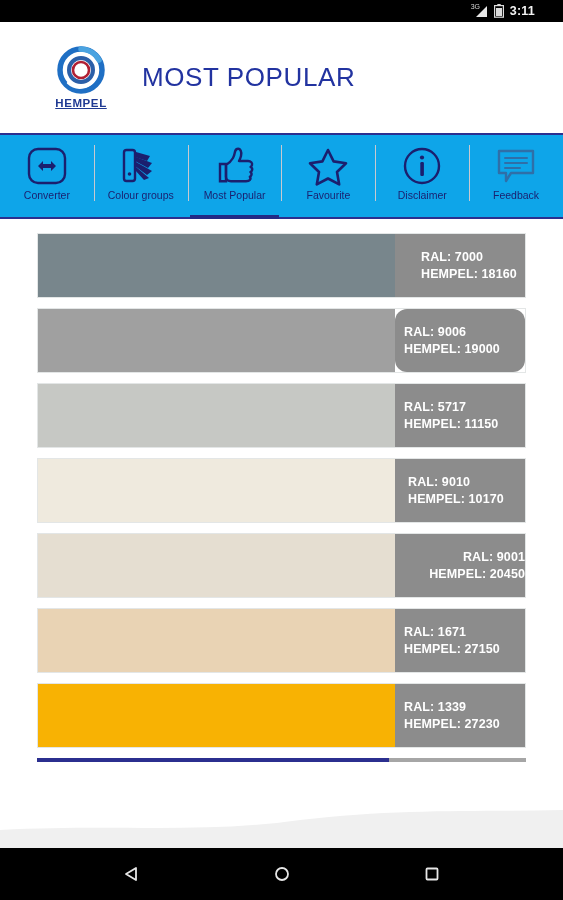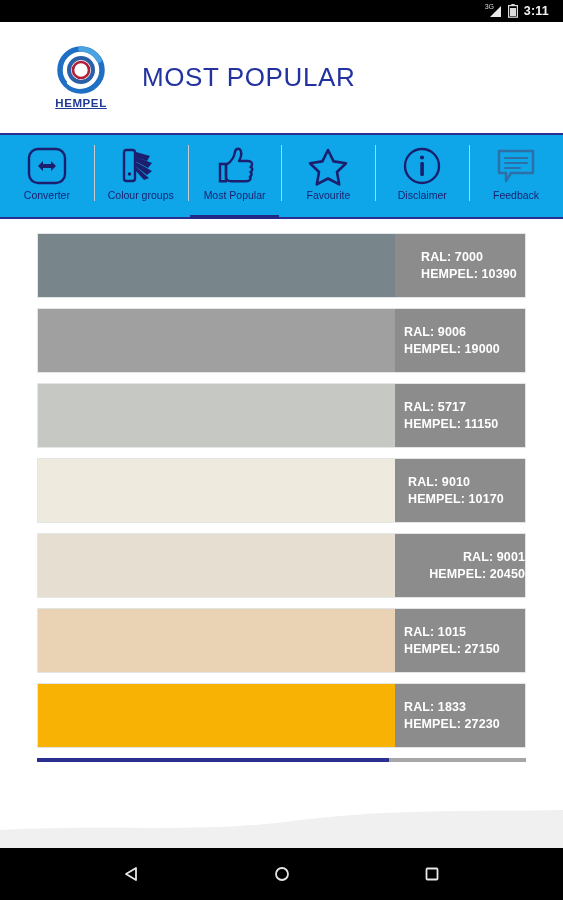--- a/index.html
+++ b/index.html
@@ -7,21 +7,21 @@
   body {
     font-family:"Liberation Sans", sans-serif;
     background:#ffffff;
     overflow:hidden;
     position:relative;
   }
 
   
   .status-bar{
     height:22px; background:#000; display:flex; align-items:center;
-    justify-content:flex-end; padding-right:14px; gap:6px;text-align:center;
+    justify-content:flex-end; padding-right:28px; gap:6px;text-align:center;
   }
   .sb-signal{ position:relative; width:17px; height:14px; display:block; }
   .sb-3g{
     position:absolute; left:0; top:-1px; font-size:7px; color:#d8d8d8;
     font-family:"Liberation Sans", sans-serif; line-height:8px; letter-spacing:-0.3px;
   }
   .sb-battery{ width:10px; height:14px; position:relative; display:block; }
   .sb-time{ color:#f2f2f2; font-size:12.5px; font-weight:bold; letter-spacing:0.2px; }
 
   
@@ -214,27 +214,27 @@
   </div>
 
 </div>
 
 <div class="list">
 
   <div class="row">
     <div class="swatch" style="background: rgb(120, 134, 140);"></div>
     <div class="meta" style="background: rgb(140, 140, 140); color: rgb(255, 255, 255); padding-left: 26px;">
       <span class="meta-line">RAL: 7000</span>
-      <span class="meta-line">HEMPEL: 10390</span>
+      <span class="meta-line">HEMPEL: 18160</span>
     </div>
   </div>
 
   <div class="row">
     <div class="swatch" style="background: rgb(160, 160, 160);"></div>
-    <div class="meta" style="background: rgb(140, 140, 140); color: rgb(255, 255, 255);">
+    <div class="meta" style="background: rgb(140, 140, 140); color: rgb(255, 255, 255); border-radius: 12px;">
       <span class="meta-line">RAL: 9006</span>
       <span class="meta-line">HEMPEL: 19000</span>
     </div>
   </div>
 
   <div class="row">
     <div class="swatch" style="background: rgb(198, 200, 196);"></div>
     <div class="meta" style="background: rgb(140, 140, 140); color: rgb(255, 255, 255);">
       <span class="meta-line">RAL: 5717</span>
       <span class="meta-line">HEMPEL: 11150</span>
@@ -253,29 +253,29 @@
     <div class="swatch" style="background: rgb(229, 222, 209);"></div>
     <div class="meta" style="background: rgb(140, 140, 140); color: rgb(255, 255, 255); text-align: right;">
       <span class="meta-line">RAL: 9001</span>
       <span class="meta-line">HEMPEL: 20450</span>
     </div>
   </div>
 
   <div class="row">
     <div class="swatch" style="background: rgb(233, 211, 180);"></div>
     <div class="meta" style="background: rgb(140, 140, 140); color: rgb(255, 255, 255);">
-      <span class="meta-line">RAL: 1015</span>
+      <span class="meta-line">RAL: 1671</span>
       <span class="meta-line">HEMPEL: 27150</span>
     </div>
   </div>
 
   <div class="row">
     <div class="swatch" style="background: rgb(248, 178, 3);"></div>
     <div class="meta" style="background: rgb(140, 140, 140); color: rgb(255, 255, 255);">
-      <span class="meta-line">RAL: 1833</span>
+      <span class="meta-line">RAL: 1339</span>
       <span class="meta-line">HEMPEL: 27230</span>
     </div>
   </div>
 
 </div>
 
 <div class="scroll-track" style="background: rgb(166, 166, 166);">
   <div class="scroll-thumb" style="width: 72%; background: rgb(43, 47, 143);"></div>
 </div>
 

